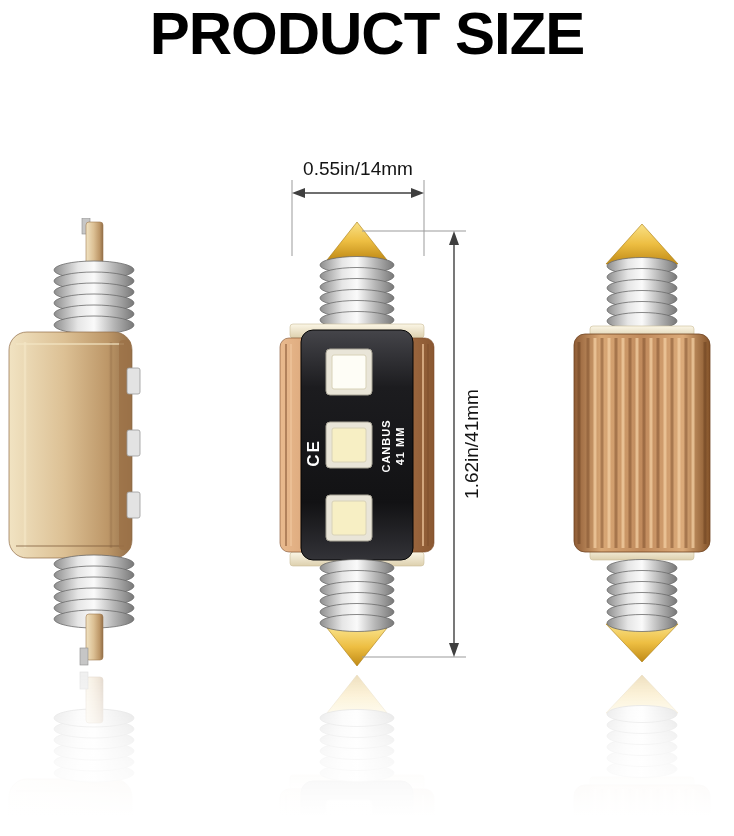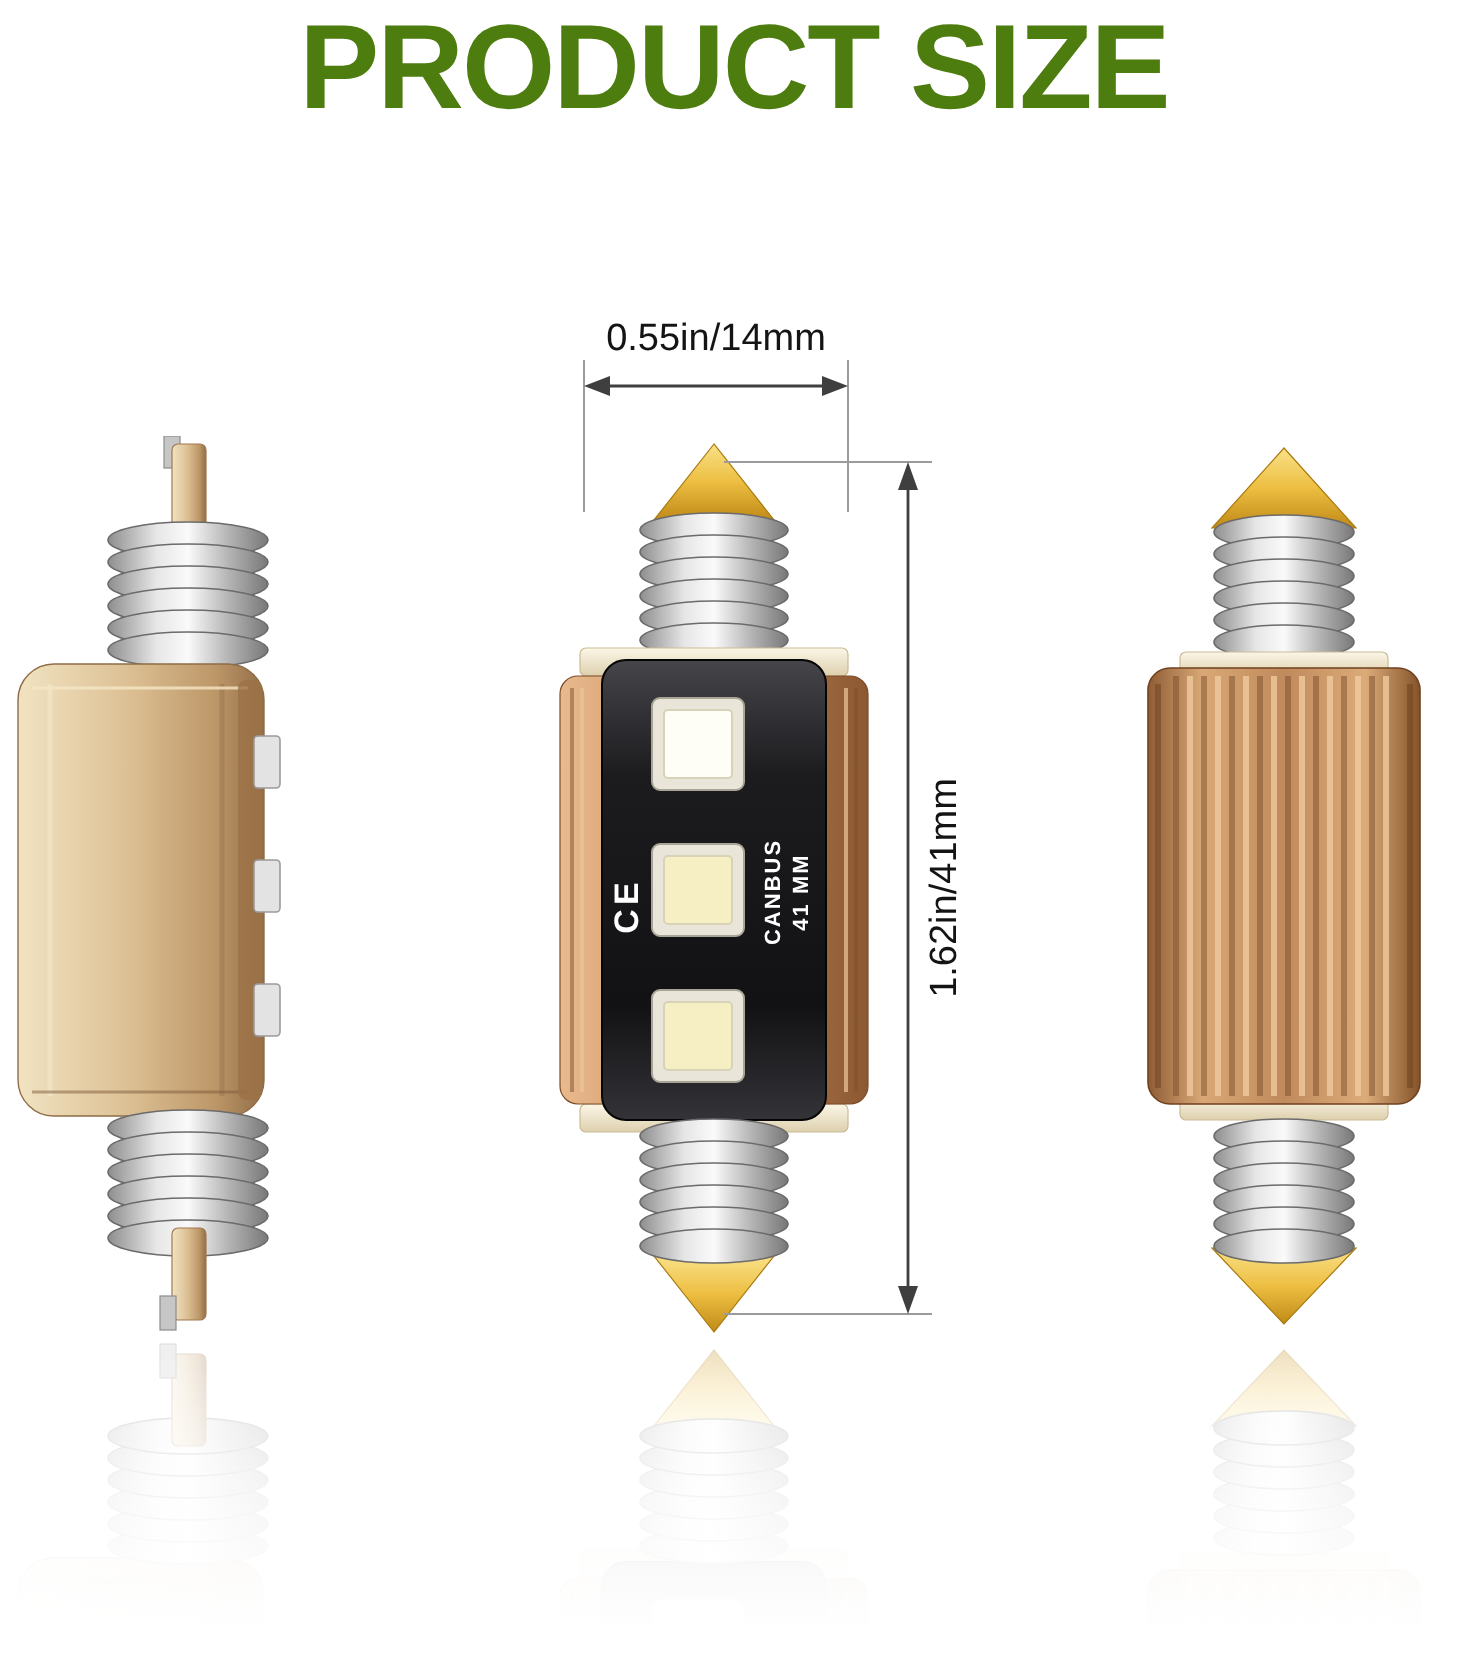--- a/index.html
+++ b/index.html
@@ -1,18 +1,18 @@
 <!DOCTYPE html>
 <html><head>
 <meta charset="utf-8">
 <style>
   html,body{margin:0;padding:0;background:#ffffff;font-family:"Liberation Sans",sans-serif;}
   .canvas{position:relative;width:734px;height:836px;margin:0 auto;background:#ffffff;overflow:hidden;}
   .title{position:absolute;top:4px;left:0;width:100%;text-align:center;margin:0;
-         font-size:60px;line-height:1;font-weight:800;letter-spacing:-1px;color:#4d7c0f;
+         font-size:60px;line-height:1;font-weight:800;letter-spacing:-1px;color:#000000;
          font-family:"Liberation Sans",sans-serif;}
   .bulb-wrap{position:absolute;}
   .bulb-wrap svg{display:block;}
   .reflection{position:absolute;left:0;top:calc(100% + 5px);transform:scaleY(-1);opacity:.32;
     -webkit-mask-image:linear-gradient(to bottom, rgba(0,0,0,0) 50%, rgba(0,0,0,.85) 100%);
     mask-image:linear-gradient(to bottom, rgba(0,0,0,0) 50%, rgba(0,0,0,.85) 100%);}
   .floor-fade{position:absolute;left:0;right:0;top:676px;bottom:0;pointer-events:none;
     background:linear-gradient(to bottom, rgba(255,255,255,0) 0%, rgba(255,255,255,.6) 45%, #ffffff 88%);}
   .dims{position:absolute;left:0;top:0;pointer-events:none;}
   .canvas svg text{font-family:"Liberation Sans",sans-serif;}

